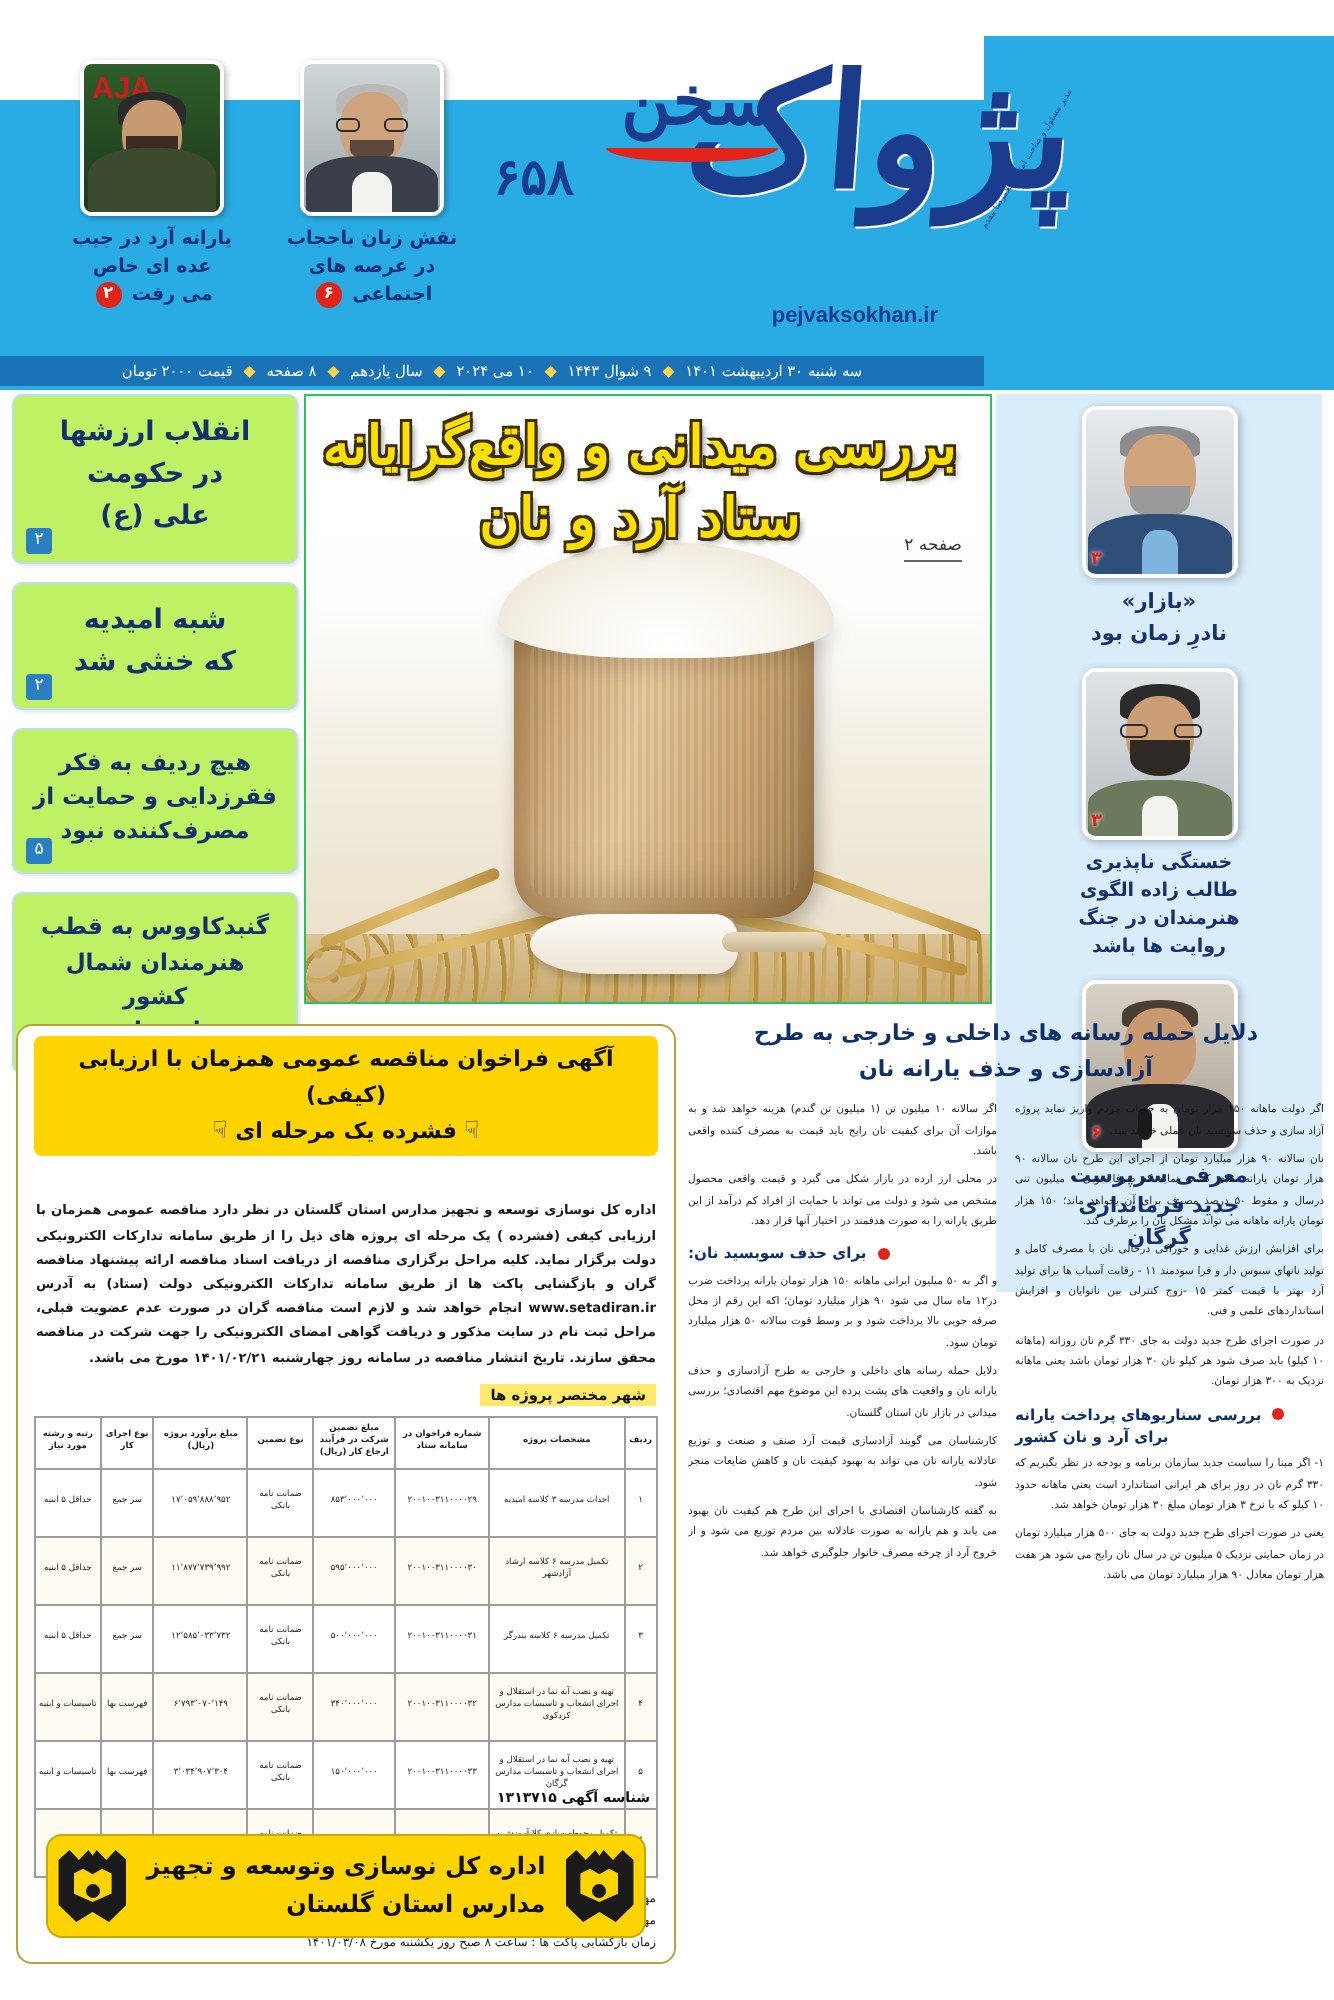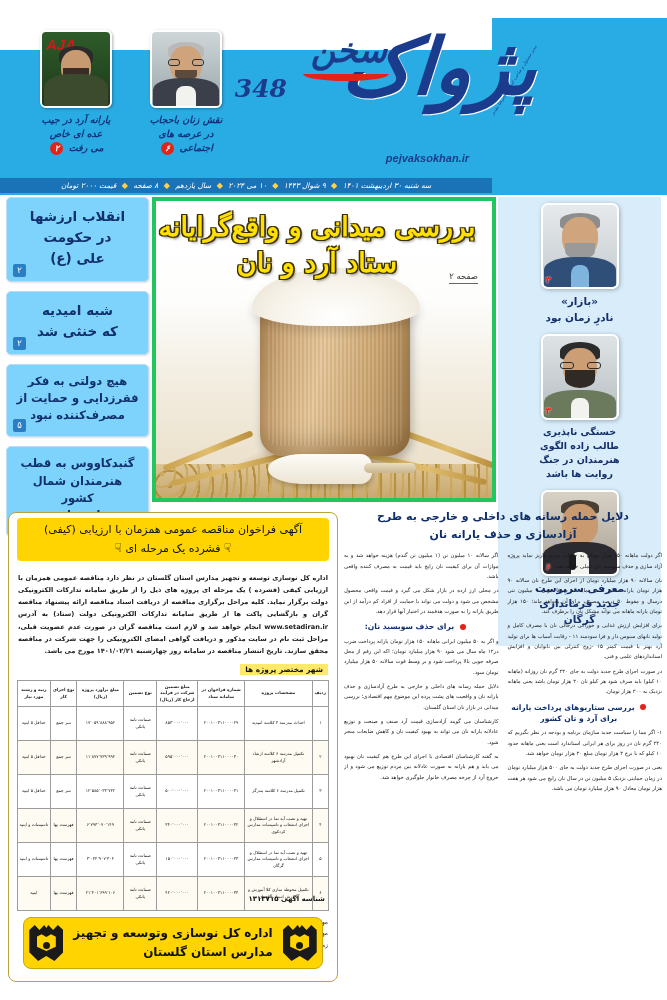--- a/index.html
+++ b/index.html
@@ -12,21 +12,20 @@
   #page {
     position: relative;
     width: 667px; height: 1000px;
     background: #ffffff;
   }
 
   
   .masthead {
     position: absolute; left: 0; top: 0; width: 667px; height: 152px;
     background: #ffffff;
-    font-style: italic;
   }
   .mast-blue {
     position: absolute; left: 0; top: 50px; width: 667px; height: 145px;
     background: #29ace3;
   }
   .mast-blue-right {
     position: absolute; left: 492px; top: 18px; width: 175px; height: 177px;
     background: #29ace3;
   }
   .logo-wrap {
@@ -99,21 +98,21 @@
     direction: rtl; white-space: nowrap; letter-spacing: .2px;
   }
   .datebar .dot { color: #ffd24a; font-size: 8px; margin: 0 3px; }
 
   
   .leftcol {
     position: absolute; left: 6px; top: 197px; width: 143px;
   }
   .hl-box {
     position: relative; width: 143px;
-    background: #7dd3fc;
+    background: #bef264;
     border: 1px solid #bcdcf4;
     border-radius: 5px;
     margin-bottom: 9px;
     padding: 8px 8px 12px 8px;
     text-align: center; direction: rtl;
     box-shadow: 1px 1px 2px rgba(0,0,0,.12);
   }
   .hl-box .t {
     font-size: 13.5px; font-weight: bold; color: #12306e;
     line-height: 1.55;
@@ -122,21 +121,21 @@
   .hl-box .num {
     position: absolute; left: 6px; bottom: 4px;
     width: 13px; height: 13px; line-height: 13px;
     background: #2a7fc4; color: #fff; border-radius: 2px;
     font-size: 8.5px; text-align: center;
   }
 
   
   .lead {
     position: absolute; left: 152px; top: 197px; width: 344px; height: 305px;
-    border: 4px solid #22c55e; background: #ffffff; overflow: hidden;
+    border: 1px solid #22c55e; background: #ffffff; overflow: hidden;
   }
   .lead-photo {
     position: absolute; left: 0; bottom: 0; width: 344px; height: 255px;
     background:
       radial-gradient(ellipse 150px 70px at 50% 96%, #d9c49a 0%, #c9ad7d 45%, rgba(201,173,125,0) 70%),
       linear-gradient(#ffffff 0%, #fdfdfc 22%, #f3ede0 55%, #e8dcc4 100%);
   }
   .sack {
     position: absolute; left: 104px; bottom: 42px; width: 150px; height: 150px;
     background: linear-gradient(100deg, #b08a58 0%, #cfa978 18%, #e3c496 40%, #c8a16c 72%, #9d7a4c 100%);
@@ -250,23 +249,23 @@
     position: absolute; height: 7px; border: 1.4px solid #2b2b2b; border-radius: 3px;
   }
 
   
   .ad {
     position: absolute; left: 8px; top: 512px; width: 330px; height: 470px;
     border: 1.5px solid #b9a23a; border-radius: 8px;
     background: #ffffff; direction: rtl; overflow: hidden;
   }
   .ad-title {
-    margin: 5px 8px 6px 8px; background: #ffd400;
+    margin: 5px 8px 16px 8px; background: #ffd400;
     border-radius: 4px; text-align: center;
-    font-size: 11px; font-weight: normal; color: #111; line-height: 1.6;
+    font-size: 11px; font-weight: bold; color: #111; line-height: 1.6;
     padding: 3px 4px;
   }
   .ad-title .row2 { display: block; }
   .hand { font-size: 12px; }
   .ad-body {
     padding: 5px 9px 0 9px; font-size: 6.6px; color: #1a1a1a;
     line-height: 1.85; text-align: justify; font-weight: bold;
   }
   .ad-sub {
     display: inline-block; background: #ffe96b; color: #111;
@@ -328,21 +327,21 @@
     text-align: center; font-size: 11px; font-weight: bold;
     color: #0f2f6b; line-height: 1.65; padding: 2px 4px 6px 4px;
   }
   .art-cols {
     column-count: 2; column-gap: 9px; column-rule: 0;
     font-size: 5.3px; color: #1a1a1a; line-height: 1.95;
     text-align: justify; height: 430px;
   }
   .art-cols p { margin-bottom: 4px; }
   .art-h {
-    display: block; text-align: center; font-size: 7.6px; font-weight: bold;
+    display: block; text-align: left; font-size: 7.6px; font-weight: bold;
     color: #0f2f6b; line-height: 1.5; margin: 5px 12px 3px 0;
     break-inside: avoid;
   }
   .art-h .bul {
     display: inline-block; width: 6px; height: 6px; border-radius: 50%;
     background: #e2231a; vertical-align: middle; margin-left: 3px;
   }
 </style>
 </head>
 <body>
@@ -386,21 +385,21 @@
       <div>نقش زنان باحجاب</div>
       <div>در عرصه های</div>
       <div><span>اجتماعی</span>
         <span class="pg-badge">۶</span></div>
     </div>
 
     <div class="logo-wrap">
       <div class="logo-main">پژواک</div>
       <div class="logo-sokhan">سخن</div>
       <div class="logo-sokhan-underline"></div>
-      <div class="issue-no">348</div>
+      <div class="issue-no">۶۵۸</div>
       <div class="logo-url">pejvaksokhan.ir</div>
       <div class="mast-tiny">مدیر مسئول و صاحب امتیاز: غلامرضا مقدم</div>
     </div>
 
     <div class="datebar">
       <span>سه شنبه ۳۰ اردیبهشت ۱۴۰۱</span>
       <span class="dot">◆</span>
       <span>۹ شوال ۱۴۴۳</span>
       <span class="dot">◆</span>
       <span>۱۰ می ۲۰۲۴</span>
@@ -427,21 +426,21 @@
     <div class="hl-box">
       <div class="t">
         <div>شبه امیدیه</div>
         <div>که خنثی شد</div>
       </div>
       <span class="num">۲</span>
     </div>
 
     <div class="hl-box">
       <div class="t sm">
-        <div>هیچ دولتی به فکر</div>
+        <div>هیچ ردیف به فکر</div>
         <div>فقرزدایی و حمایت از</div>
         <div>مصرف‌کننده نبود</div>
       </div>
       <span class="num">۵</span>
     </div>
 
     <div class="hl-box">
       <div class="t sm">
         <div>گنبدکاووس به قطب</div>
         <div>هنرمندان شمال کشور</div>

